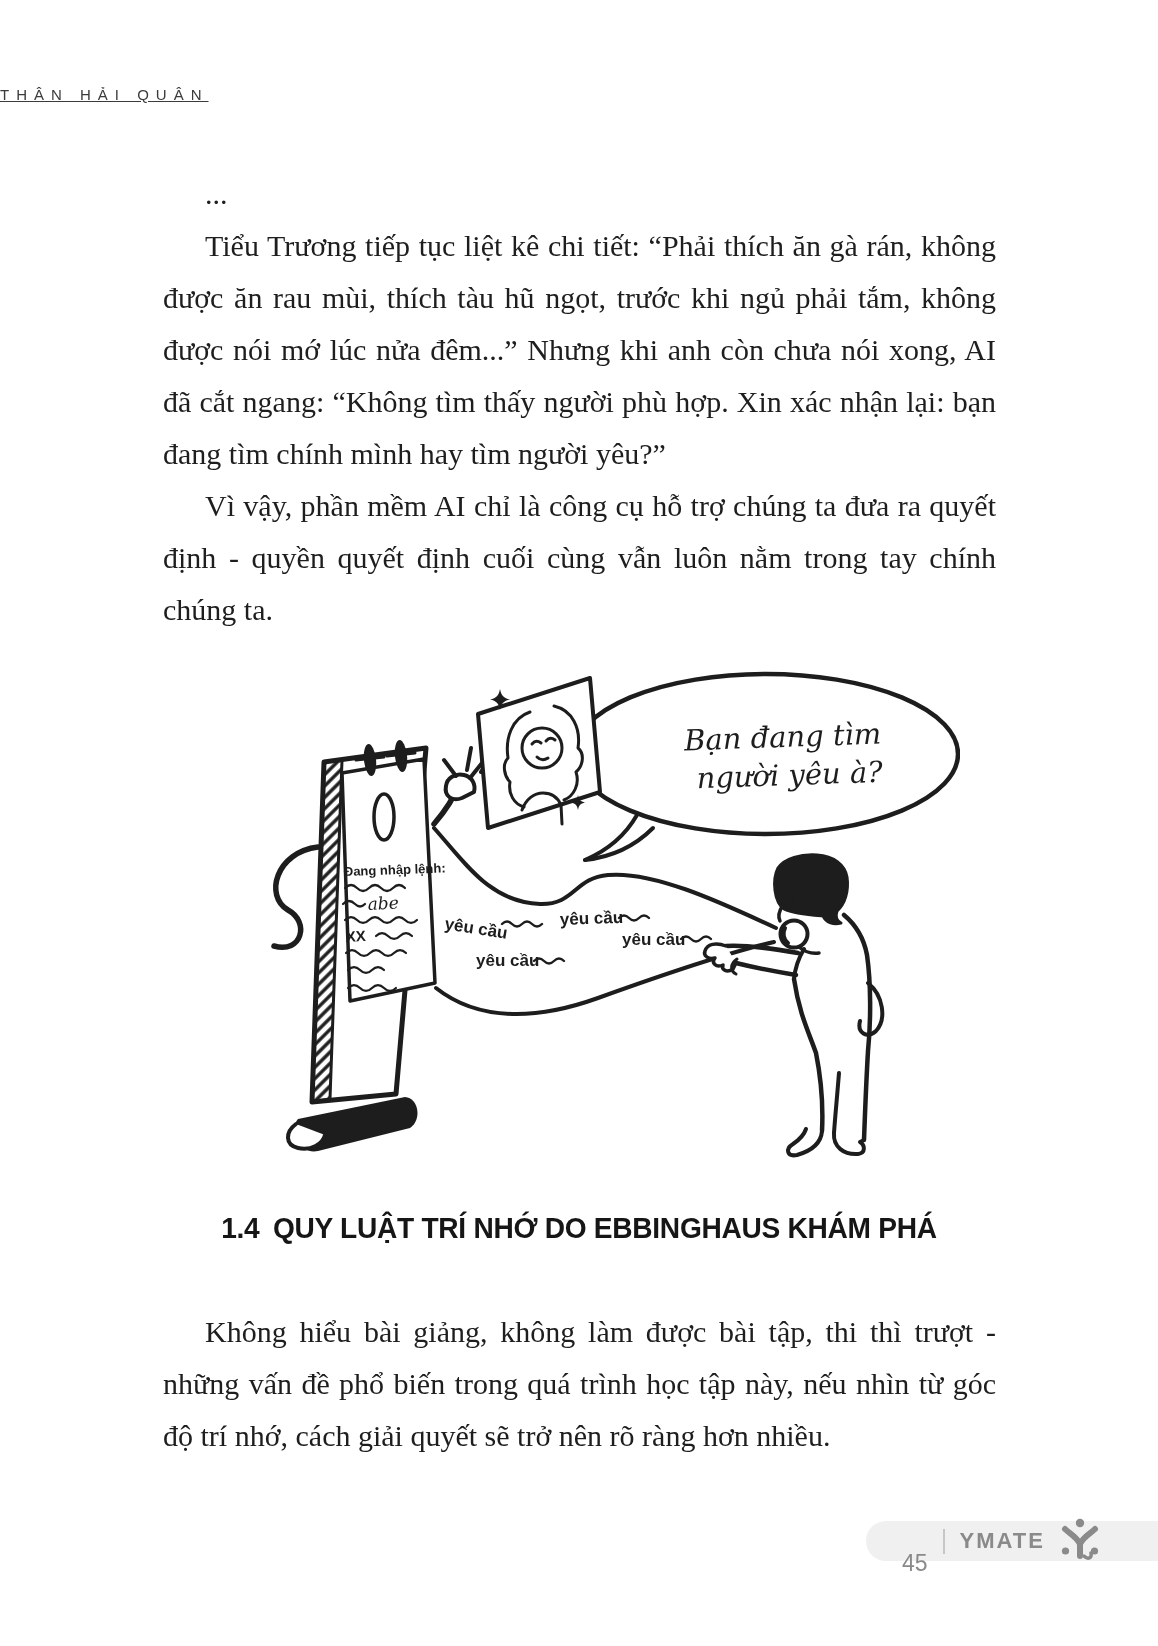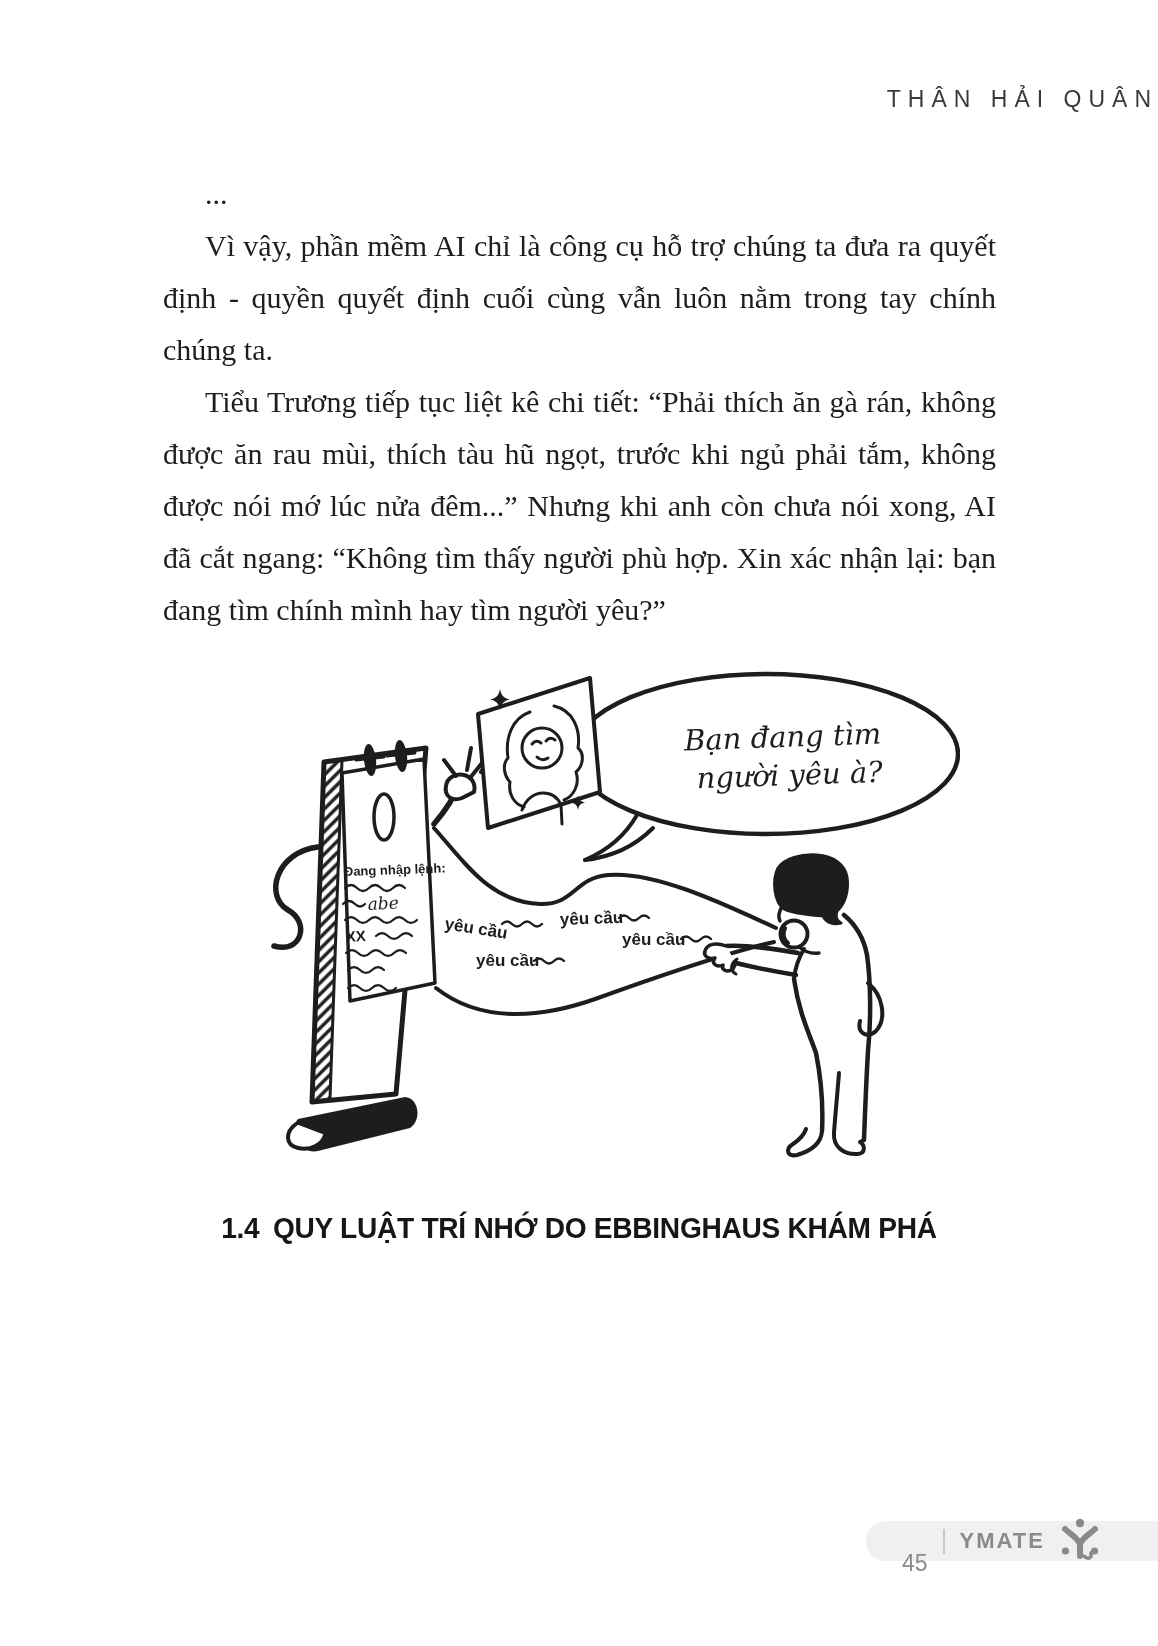--- a/index.html
+++ b/index.html
@@ -2,23 +2,23 @@
 <html><head>
 <meta charset="utf-8">
 <style>
   html,body{margin:0;padding:0;background:#e8e8e8;}
   .page{
     position:relative;width:1158px;height:1646px;margin:0 auto;
     background:#ffffff;overflow:hidden;
     font-family:"Liberation Serif","DejaVu Serif",serif;color:#1f1f1f;
   }
   .page-header{
-    position:absolute;top:86px;left:0;width:100%;text-align:right;
+    position:absolute;top:86px;left:0;width:100%;text-align:left;
     font-family:"Liberation Sans","DejaVu Sans",sans-serif;
-    font-size:23px;letter-spacing:7px;color:#3b3b3b;font-weight:400;
+    font-size:15px;letter-spacing:7px;color:#3b3b3b;font-weight:400;text-decoration:underline;
   }
   .text-col{position:absolute;left:163px;top:168px;width:833px;}
   .ellipsis-line{font-size:30px;line-height:52px;text-indent:42px;}
   p.body{
     margin:0;font-size:30px;line-height:52px;text-align:justify;
     text-indent:42px;color:#1e1e1e;
   }
   .p1{margin-top:14px;}
   .p2{margin-top:11px;}
   .illustration{position:absolute;left:238px;top:652px;width:722px;height:525px;}
@@ -46,22 +46,22 @@
 </style>
 </head>
 <body>
 
 <div class="page">
 
   <div class="page-header">THÂN HẢI QUÂN</div>
 
   <div class="text-col">
     <div class="ellipsis-line">...</div>
+    <p class="body p1">Tiểu Trương tiếp tục liệt kê chi tiết: “Phải thích ăn gà rán, không được ăn rau mùi, thích tàu hũ ngọt, trước khi ngủ phải tắm, không được nói mớ lúc nửa đêm...” Nhưng khi anh còn chưa nói xong, AI đã cắt ngang: “Không tìm thấy người phù hợp. Xin xác nhận lại: bạn đang tìm chính mình hay tìm người yêu?”</p>
     <p class="body p2">Vì vậy, phần mềm AI chỉ là công cụ hỗ trợ chúng ta đưa ra quyết định - quyền quyết định cuối cùng vẫn luôn nằm trong tay chính chúng ta.</p>
-    <p class="body p1">Tiểu Trương tiếp tục liệt kê chi tiết: “Phải thích ăn gà rán, không được ăn rau mùi, thích tàu hũ ngọt, trước khi ngủ phải tắm, không được nói mớ lúc nửa đêm...” Nhưng khi anh còn chưa nói xong, AI đã cắt ngang: “Không tìm thấy người phù hợp. Xin xác nhận lại: bạn đang tìm chính mình hay tìm người yêu?”</p>
   </div>
 
   <div class="illustration">
     <svg viewBox="0 0 722 525" width="722" height="525">
       <defs>
         <pattern id="hatch" width="8" height="8" patternUnits="userSpaceOnUse" patternTransform="rotate(45)">
           <line x1="4" y1="0" x2="4" y2="8" stroke="#1d1d1d" stroke-width="3.4"></line>
         </pattern>
       </defs>
 
@@ -175,20 +175,23 @@
         <path d="M 584,479 C 583,492 573,499 559,503 C 549,505 547,497 555,492 C 561,488 566,483 568,477" stroke-width="4" fill="#ffffff"></path>
         <path d="M 596,481 C 595,495 606,503 620,502 C 628,501 627,493 622,490 L 626,488" stroke-width="4" fill="#ffffff"></path>
       </g>
     </svg>
   </div>
 
   <div class="section-heading">
     <span class="h-num">1.4</span><span>QUY LUẬT TRÍ NHỚ DO EBBINGHAUS KHÁM PHÁ</span>
   </div>
 
+  <div class="p3-wrap">
+    <p class="body">Không hiểu bài giảng, không làm được bài tập, thi thì trượt - những vấn đề phổ biến trong quá trình học tập này, nếu nhìn từ góc độ trí nhớ, cách giải quyết sẽ trở nên rõ ràng hơn nhiều.</p>
+  </div>
 
   <div class="footer-pill">
     <span class="page-num">45</span>
     <span class="divider"></span>
     <span class="brand">YMATE</span>
     <span class="logo">
       <svg width="46" height="42" viewBox="0 0 46 42">
         <g stroke="#8a8a8a" fill="none" stroke-linecap="round">
           <path d="M 23,38 L 23,26 M 23,26 C 19,18 13,16 8,11 M 23,26 C 27,18 33,16 38,11" stroke-width="6"></path>
           <path d="M 27,38 C 31,42 35,40 34,35" stroke-width="3.5"></path>

